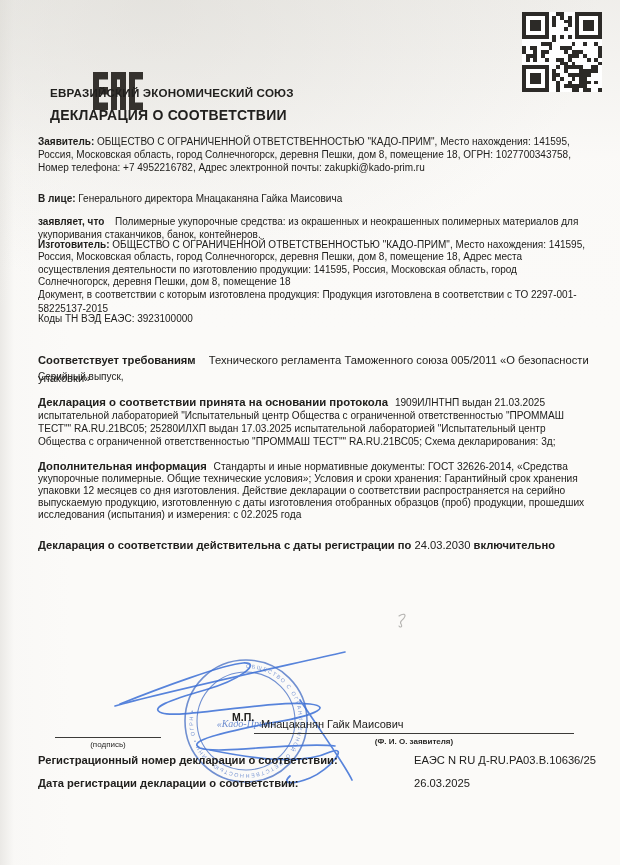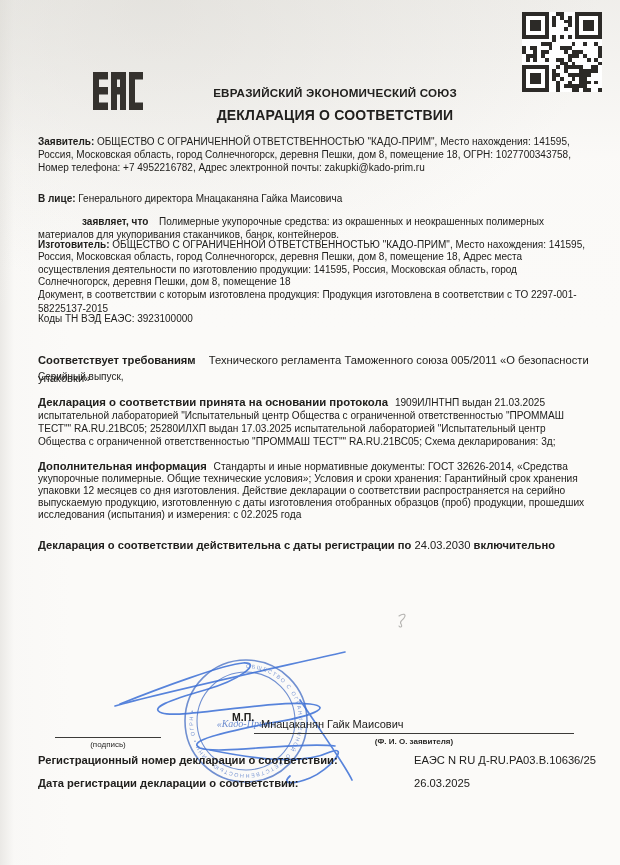--- a/index.html
+++ b/index.html
@@ -11,30 +11,30 @@
     color:#21201e;
     background:
       radial-gradient(120% 55% at 25% 0%, rgba(212,210,204,0.40), rgba(255,255,255,0) 60%),
       linear-gradient(to bottom, rgba(226,224,219,0.45), rgba(248,247,244,0.18) 160px, rgba(255,255,255,0) 330px),
       linear-gradient(to right, rgba(214,212,207,0.45) 0px, rgba(240,239,236,0.15) 14px, rgba(255,255,255,0) 70px),
       #fbfaf8;
     overflow:hidden;
   }
   .abs{position:absolute;}
   
-  .titles{left:50px;top:86px;width:570px;text-align:center;}
+  .titles{left:50px;top:86px;width:570px;text-align:left;}
   .title1{font-weight:bold;font-size:11.6px;letter-spacing:.2px;}
   .title2{font-weight:bold;font-size:14px;letter-spacing:.2px;margin-top:8px;}
   
   .para{left:38px;width:552px;font-size:10px;line-height:13.2px;}
   .para b{font-weight:bold;}
   .p-applicant{top:135px;}
   .p-inperson{top:192px;}
   .p-declares{top:215px;}
-  .p-declares b{margin-right:8px;margin-left:44px;}
+  .p-declares b{margin-right:8px;}
   .p-manufacturer{top:239px;line-height:12.3px;}
   .p-document{top:288px;line-height:14px;}
   .p-codes{top:312px;}
   .p-serial{top:324px;margin-top:46px;}
   .p-complies{top:351px;line-height:18px;font-size:11.2px;}
   .p-complies b{margin-right:10px;}
   .p-protocol{top:396px;font-size:10.1px;line-height:13.1px;}
   .p-protocol b{font-size:11.4px;margin-right:4px;}
   .p-additional{top:461px;font-size:10.2px;line-height:11.9px;}
   .p-additional b{font-size:11.2px;margin-right:4px;}

